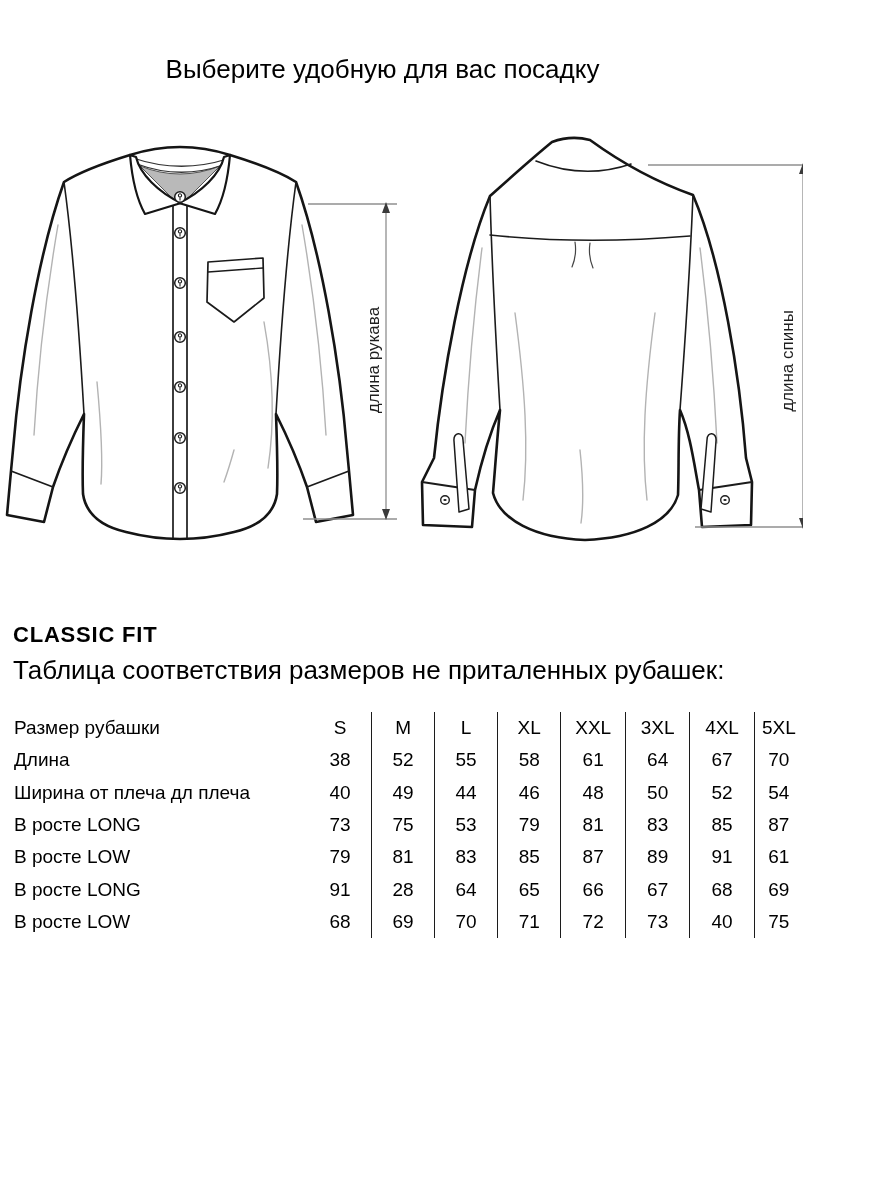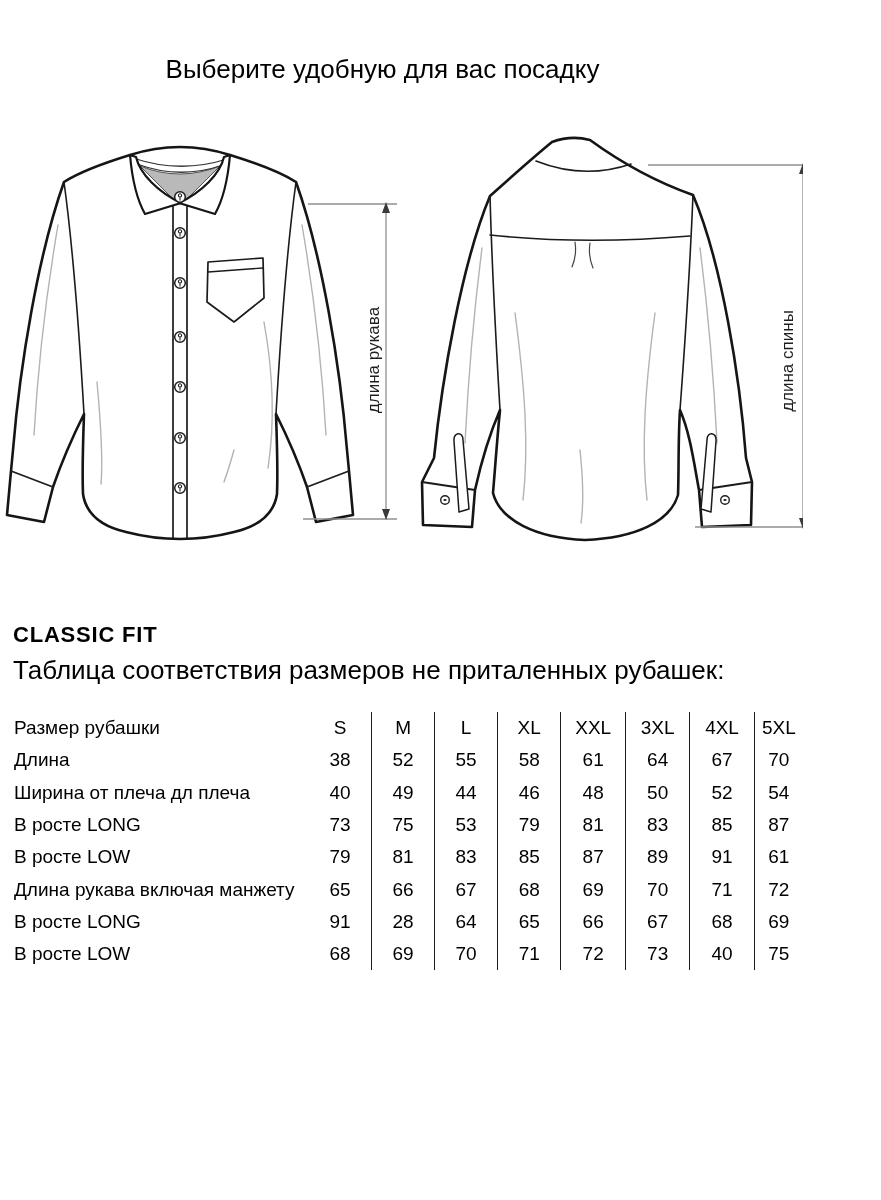--- a/index.html
+++ b/index.html
@@ -218,31 +218,20 @@
           <td class="val">79</td>
           <td class="val">81</td>
           <td class="val">83</td>
           <td class="val">85</td>
           <td class="val">87</td>
           <td class="val">89</td>
           <td class="val">91</td>
           <td class="val val-last">61</td>
         </tr>
         <tr>
-          <td class="lbl">Длина рукава включая манжету</td>
-          <td class="val">65</td>
-          <td class="val">66</td>
-          <td class="val">67</td>
-          <td class="val">68</td>
-          <td class="val">69</td>
-          <td class="val">70</td>
-          <td class="val">71</td>
-          <td class="val val-last">72</td>
-        </tr>
-        <tr>
           <td class="lbl">В росте LONG</td>
           <td class="val">91</td>
           <td class="val">28</td>
           <td class="val">64</td>
           <td class="val">65</td>
           <td class="val">66</td>
           <td class="val">67</td>
           <td class="val">68</td>
           <td class="val val-last">69</td>
         </tr>

